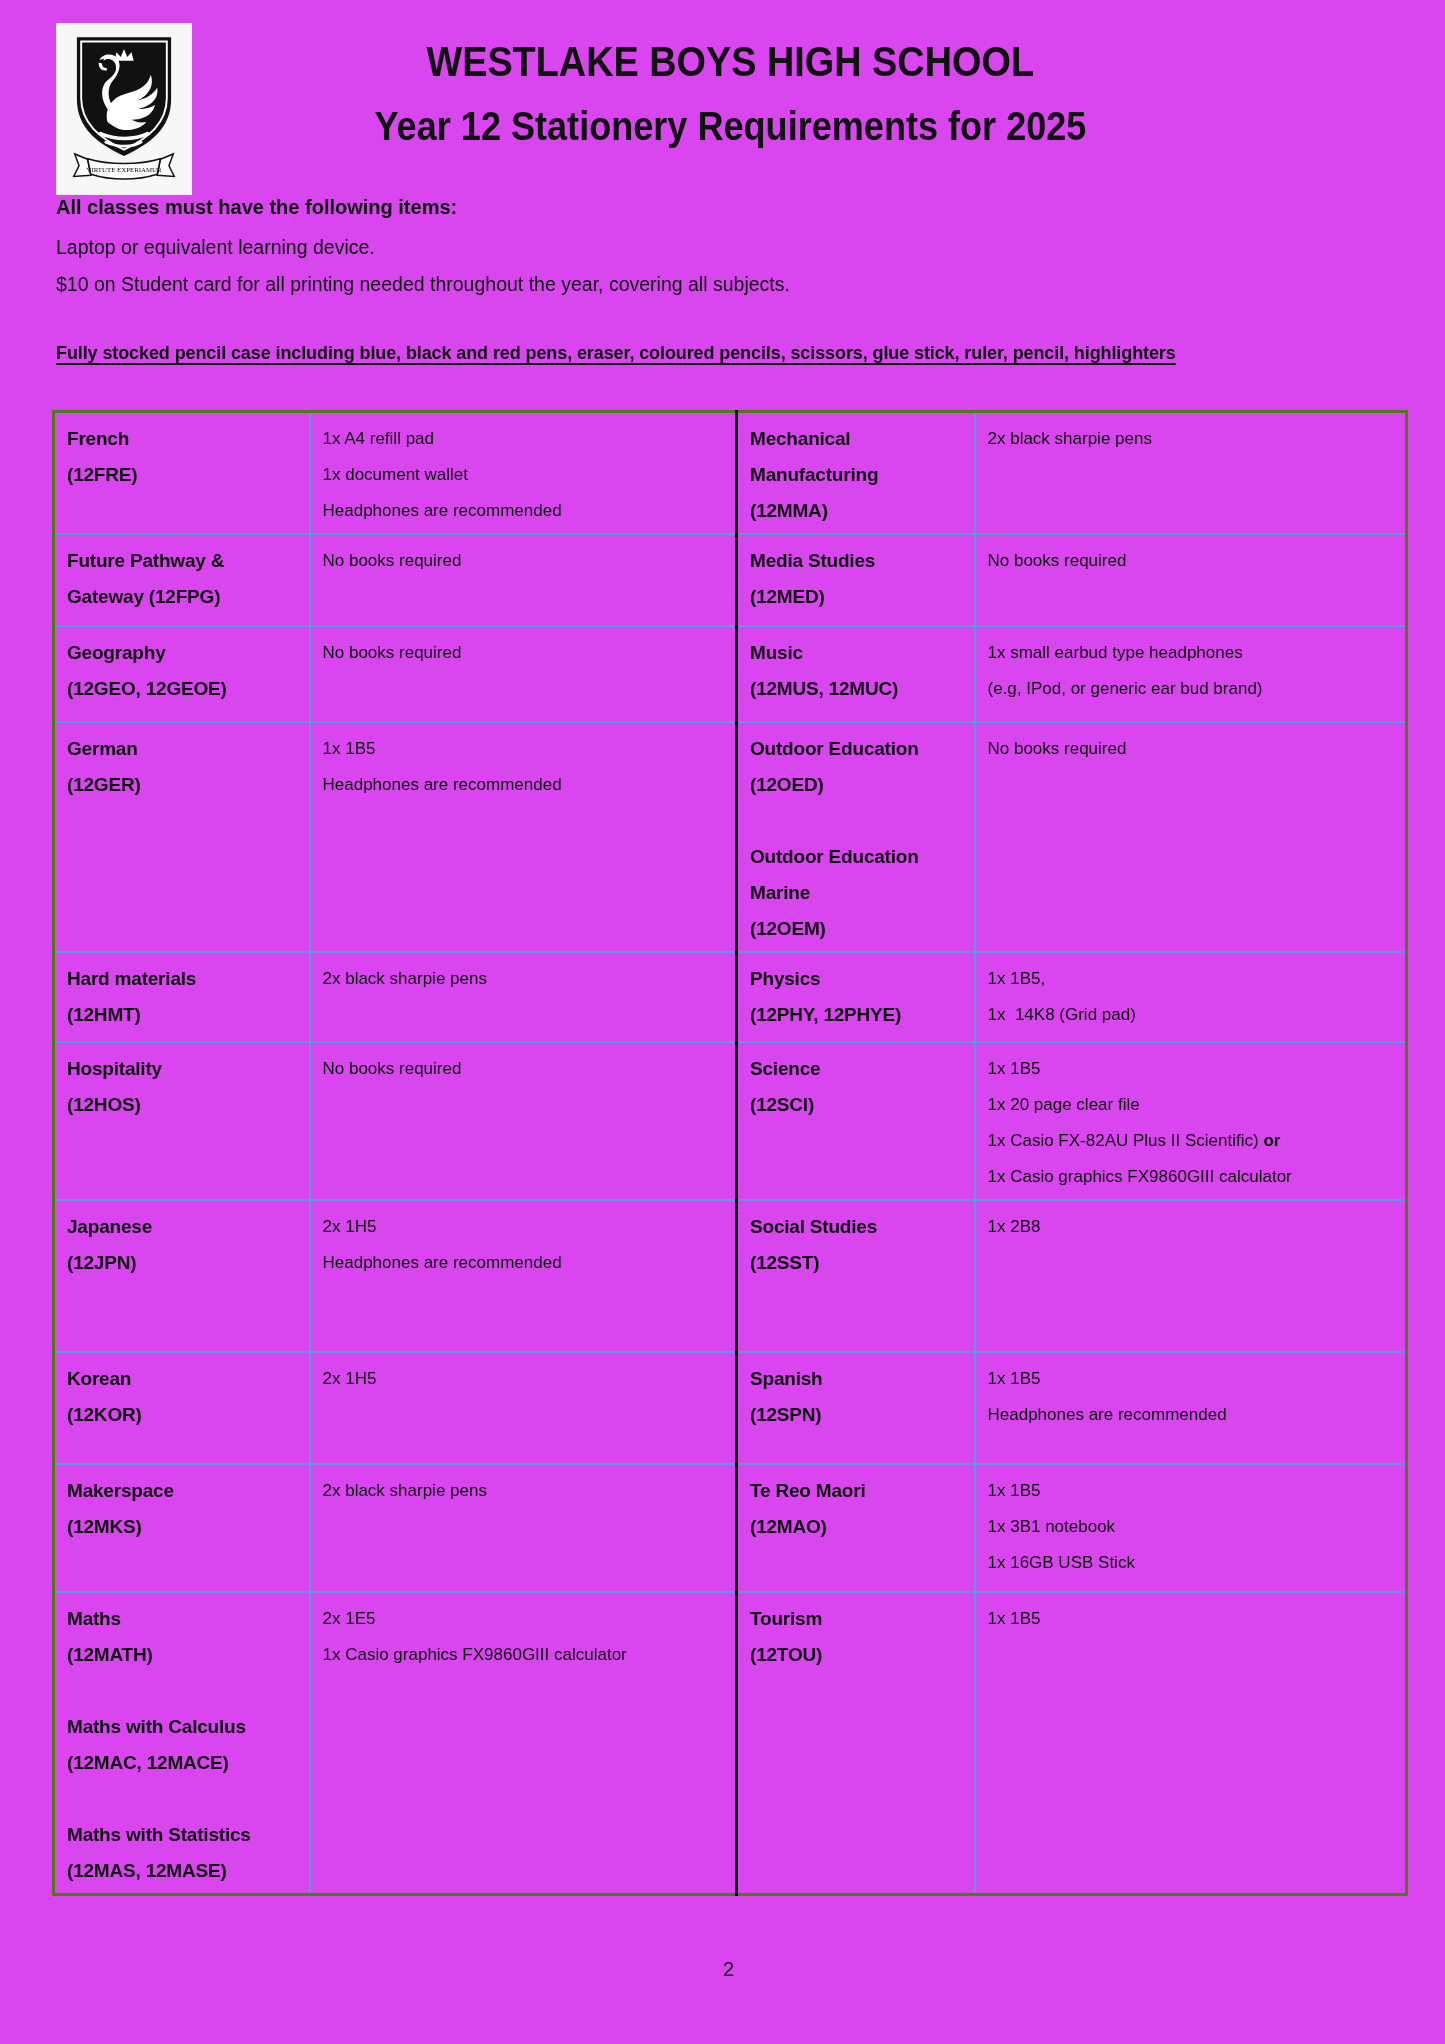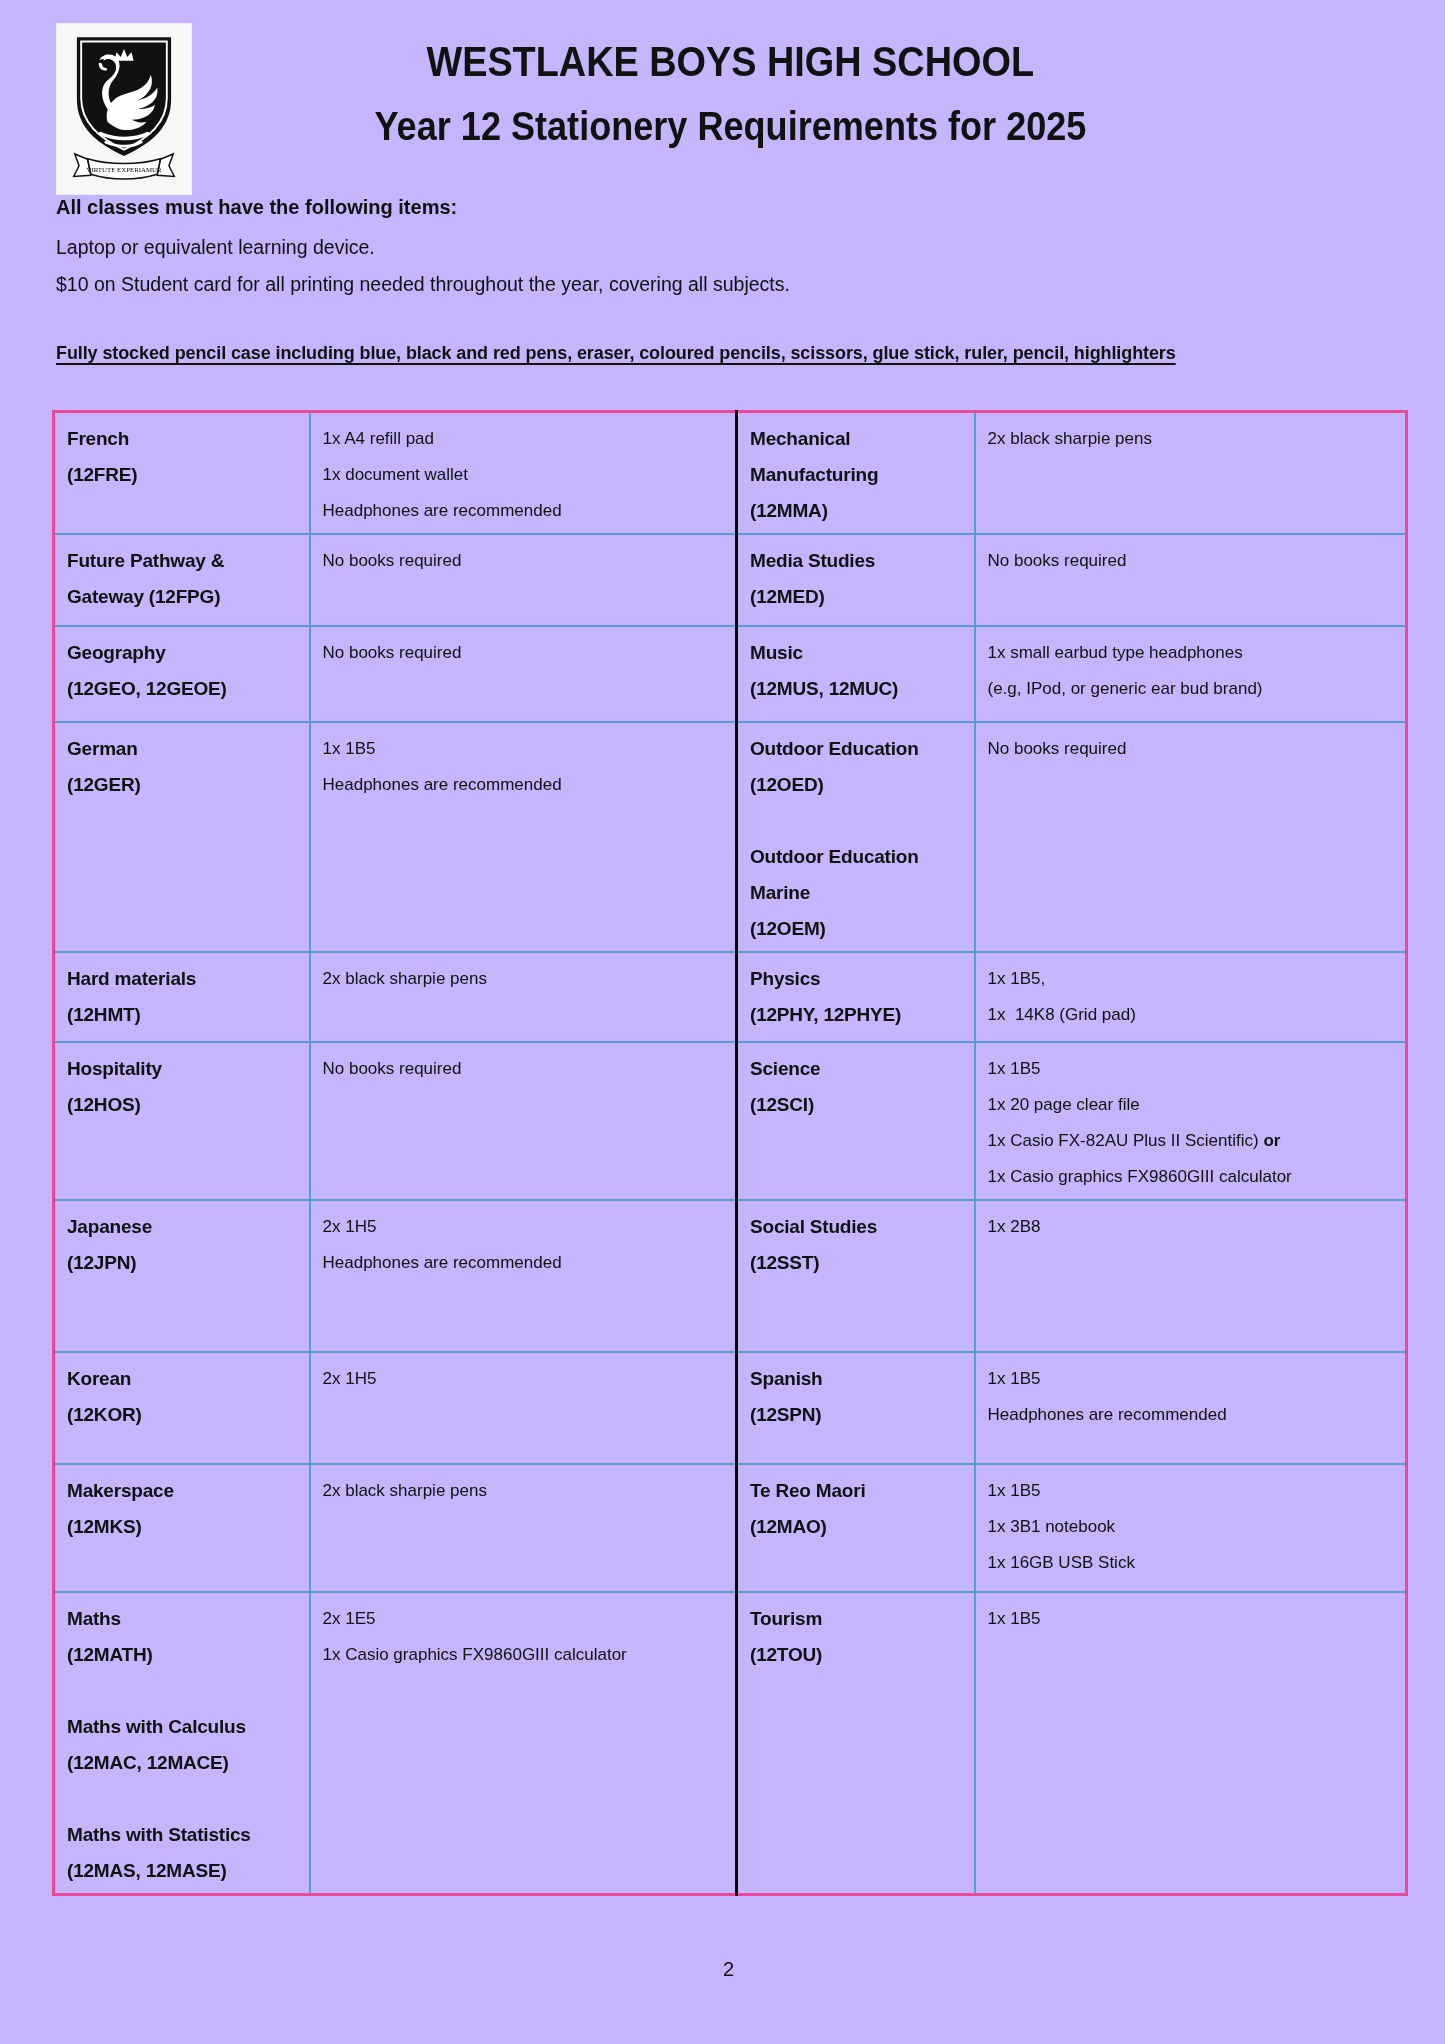--- a/index.html
+++ b/index.html
@@ -1,19 +1,19 @@
 <!DOCTYPE html>
 <html><head>
 <meta charset="utf-8">
 <style>
   html,body{margin:0;padding:0;background:#ffffff;}
   .page{
     position:relative;
     width:1445px;height:2044px;
-    background:#c4b5fd;
+    background:#d946ef;
     font-family:"Liberation Sans","DejaVu Sans",sans-serif;
     color:#111;
     overflow:hidden;
   }
   
   .logo-box{
     position:absolute;left:56px;top:23px;width:134px;height:170px;
     background:#f7f7f7;border:1px solid #ececec;
     display:flex;align-items:center;justify-content:center;
   }
@@ -38,21 +38,21 @@
   .intro-line2{position:absolute;left:56px;top:273px;font-size:19.5px;white-space:nowrap;}
   .pencil-note{
     position:absolute;left:56px;top:343px;
     font-size:18px;font-weight:bold;letter-spacing:-0.1px;white-space:nowrap;
     text-decoration:underline;text-decoration-thickness:2px;text-underline-offset:4px;
   }
   
   table.req{
     position:absolute;left:52px;top:410px;width:1353px;
     border-collapse:collapse;table-layout:fixed;
-    border:3px solid #ec4899;
+    border:3px solid #4d7c0f;
   }
   table.req col.c1{width:256px;}
   table.req col.c2{width:427px;}
   table.req col.c3{width:238px;}
   table.req col.c4{width:432px;}
   table.req td{
     border:2px solid #5B9BD5;
     vertical-align:top;
     padding:8px 10px 4px 12px;
     font-size:17px;

